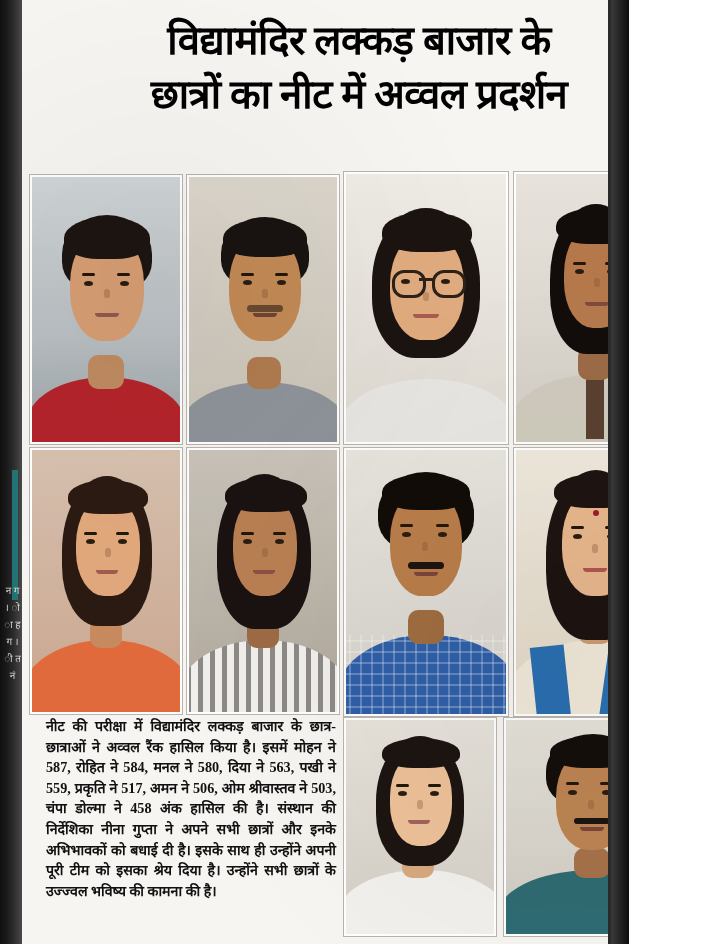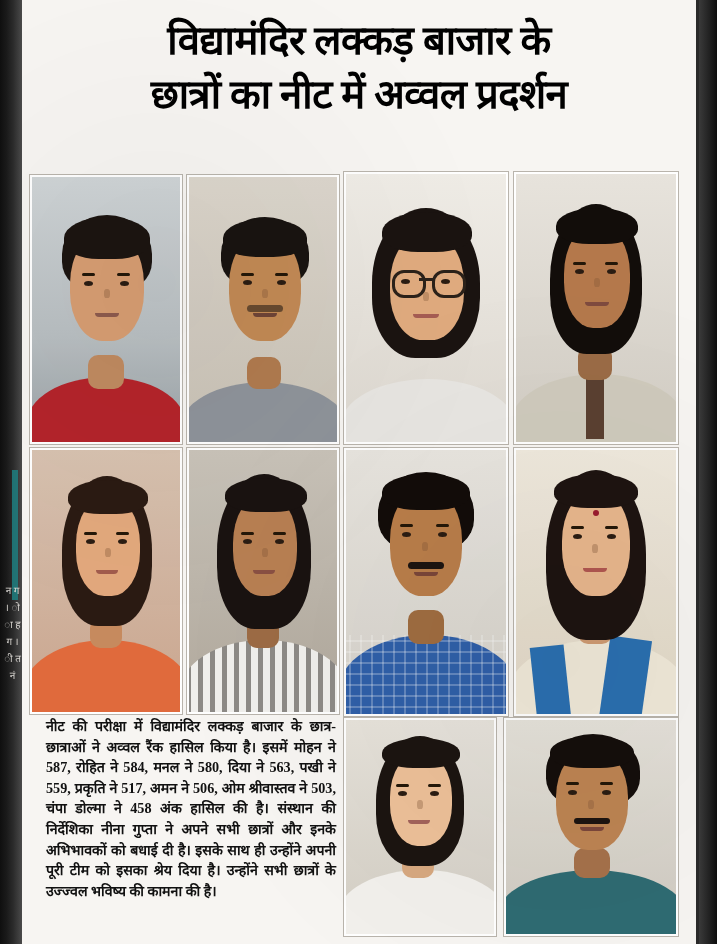--- a/index.html
+++ b/index.html
@@ -5,21 +5,21 @@
   html, body {
     margin: 0;
     padding: 0;
     background: #ffffff;
   }
   body {
     font-family: "Liberation Serif", serif;
   }
   #page {
     position: relative;
-    width: 717px;
+    width: 629px;
     height: 944px;
     background: #0369a1;
     overflow: hidden;
   }
   
   .gutter {
     position: absolute;
     left: 0;
     top: 0;
     width: 22px;

